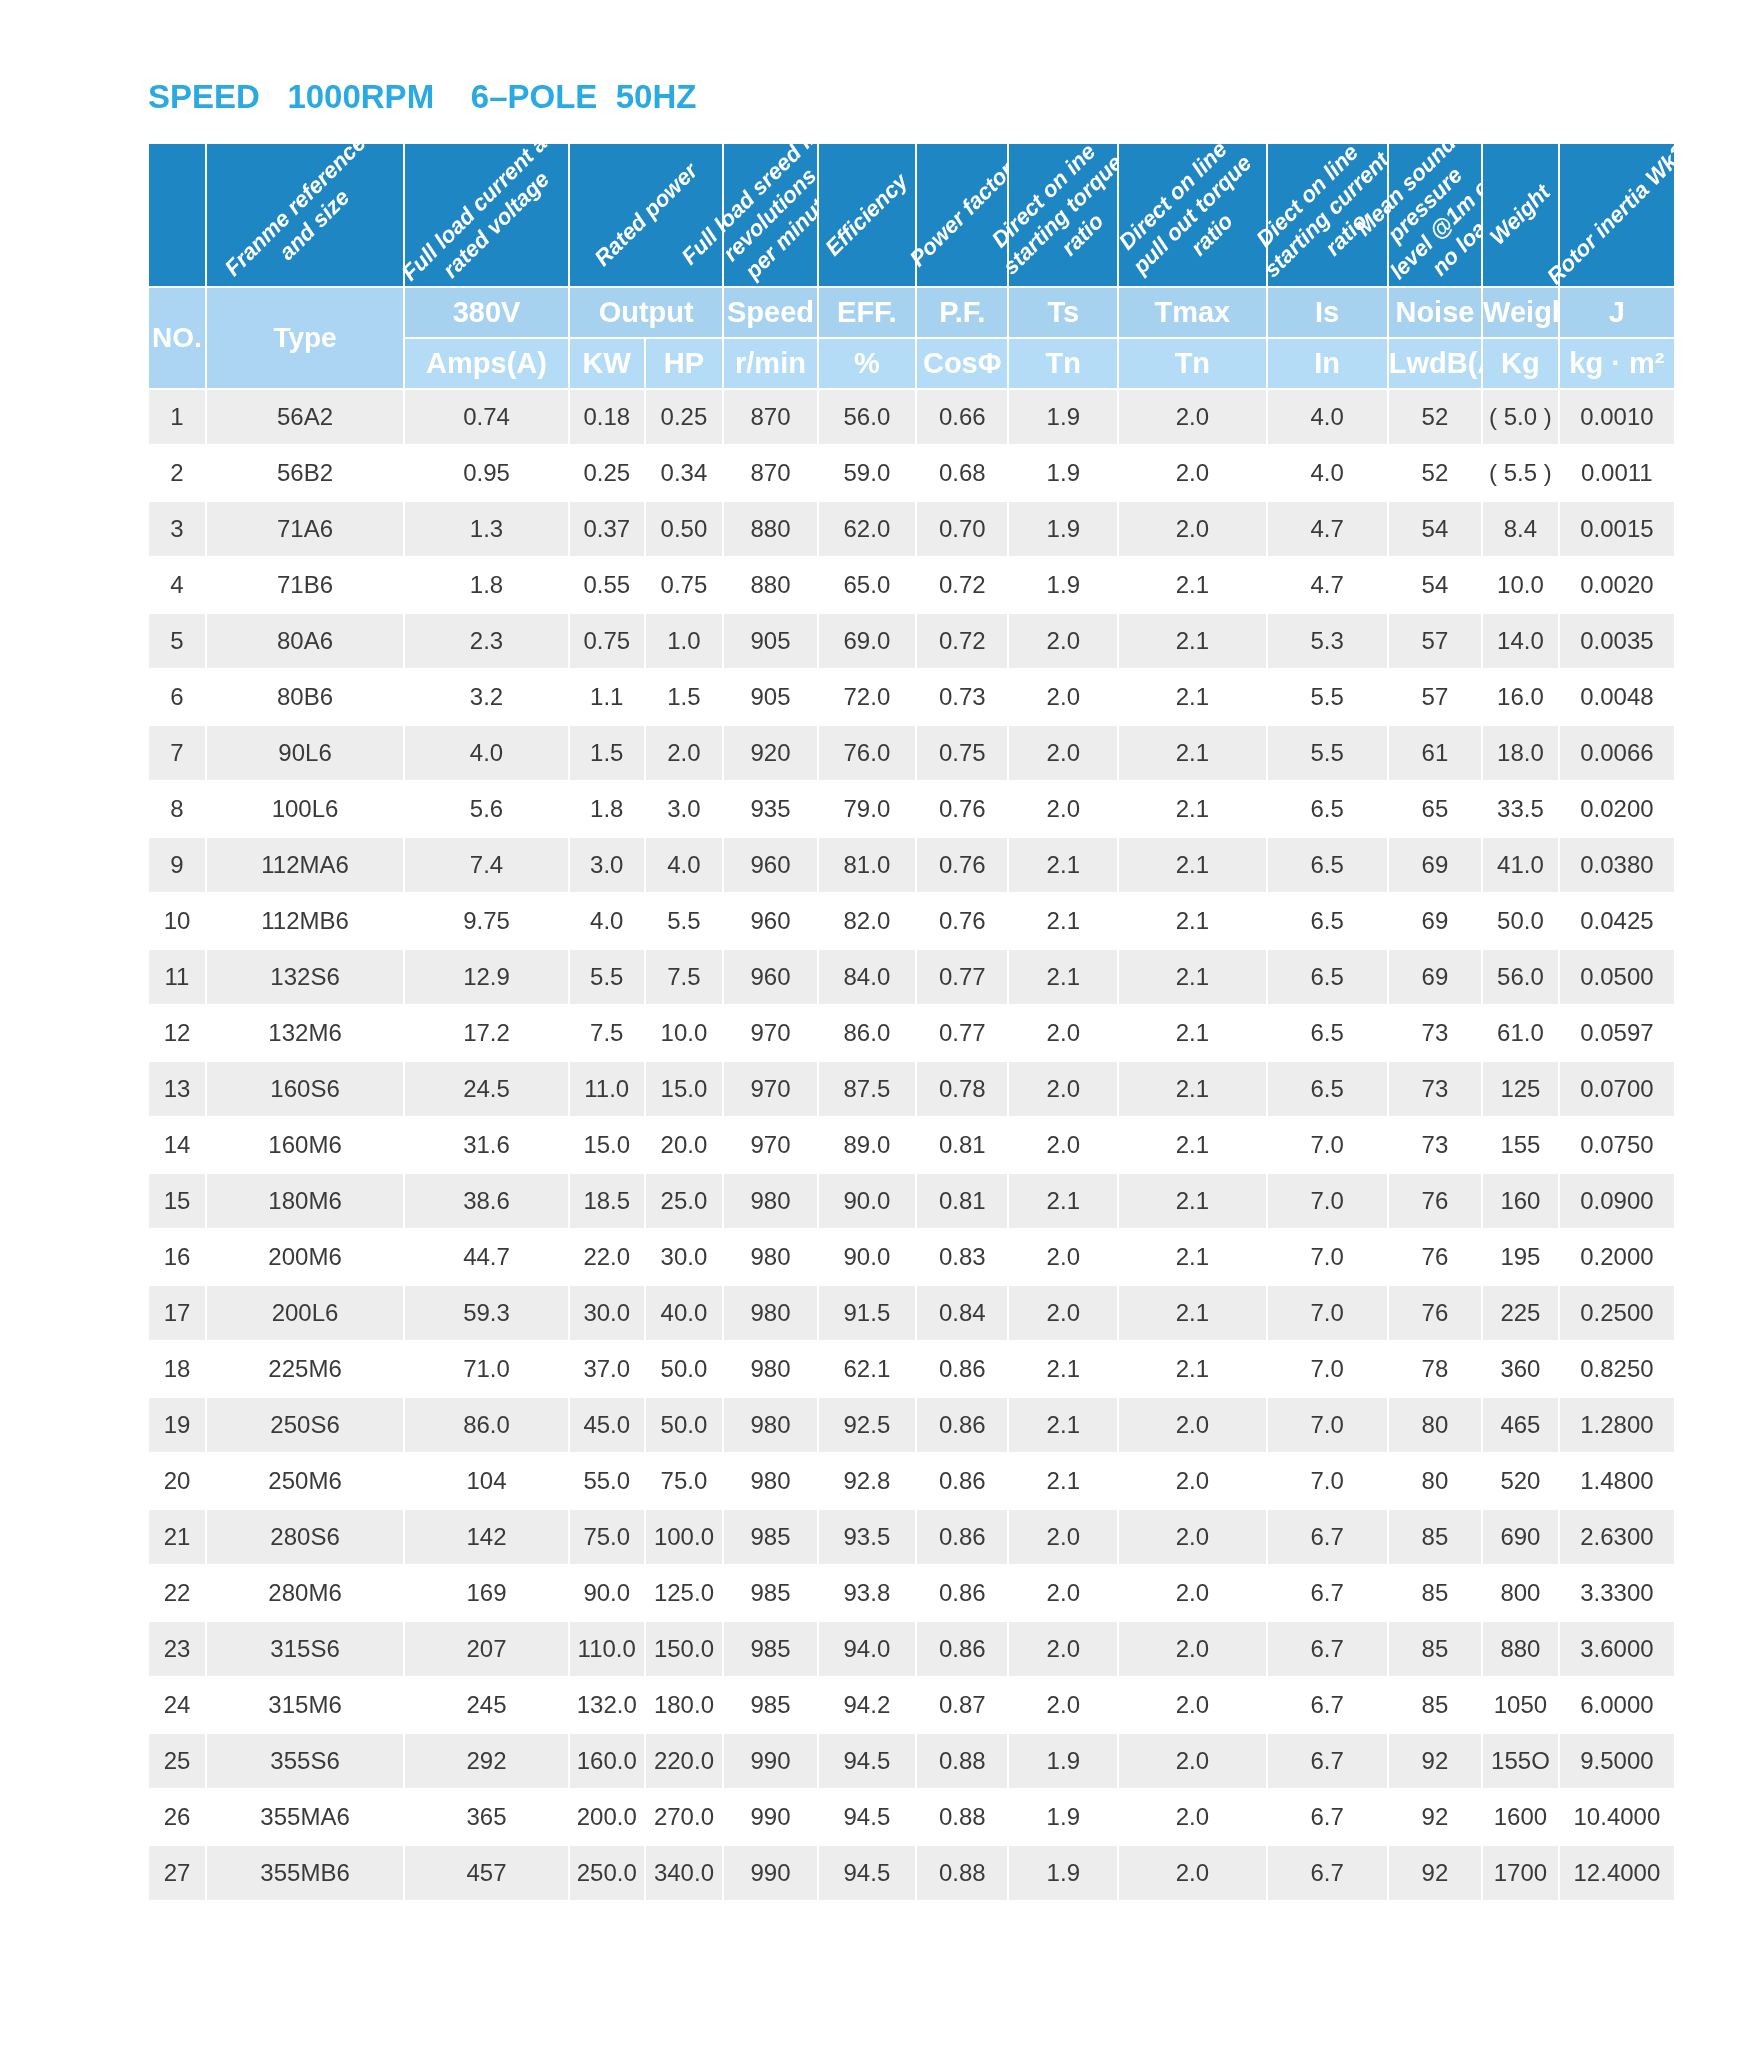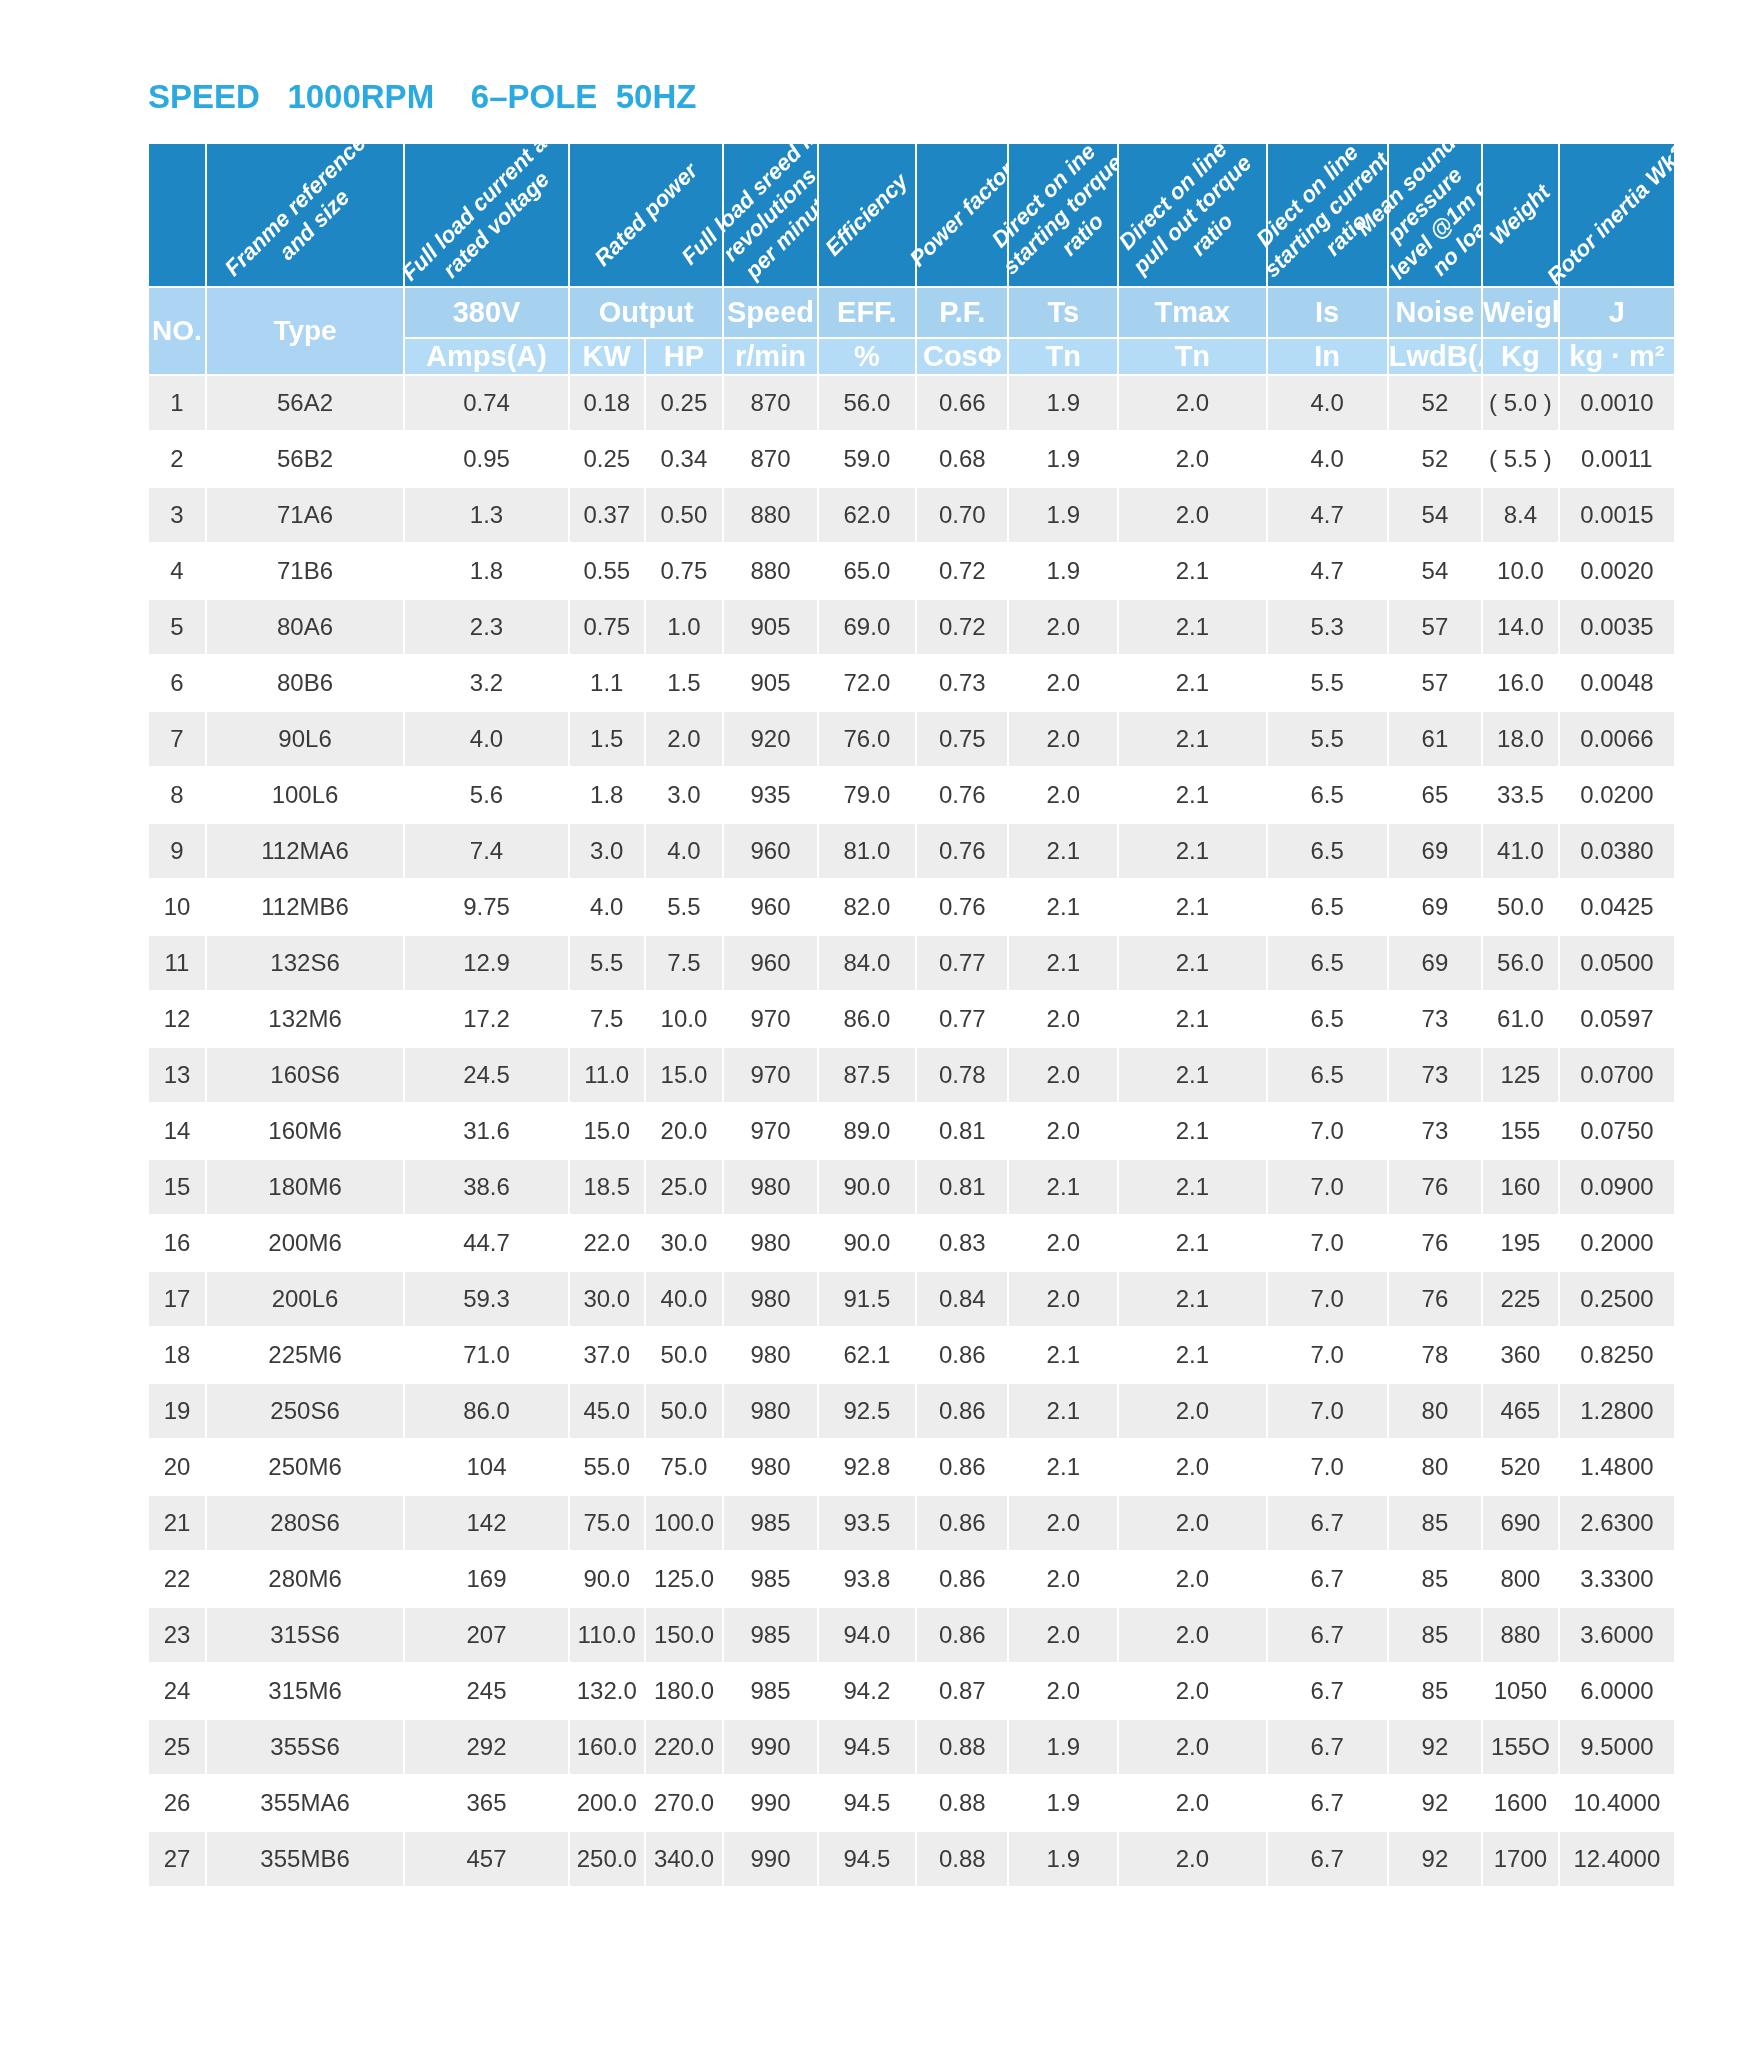--- a/index.html
+++ b/index.html
@@ -51,21 +51,21 @@
     transform:rotate(-45deg);
     white-space:pre;
     text-align:center;
     color:#ffffff;
     font-style:italic;
     font-weight:bold;
     font-size:22.4px;
     line-height:1.22;
   }
   tr.sub1{ height:49px; }
-  tr.sub2{ height:35px; }
+  tr.sub2{ height:49px; }
   th.sub{
     background:#A6D2F0;
     color:#ffffff;
     font-size:29px;
     font-weight:bold;
     text-align:center;
     white-space:nowrap;
     overflow:hidden;
   }
   tr.sub2 th.sub{ background:#B5DCF6; }

